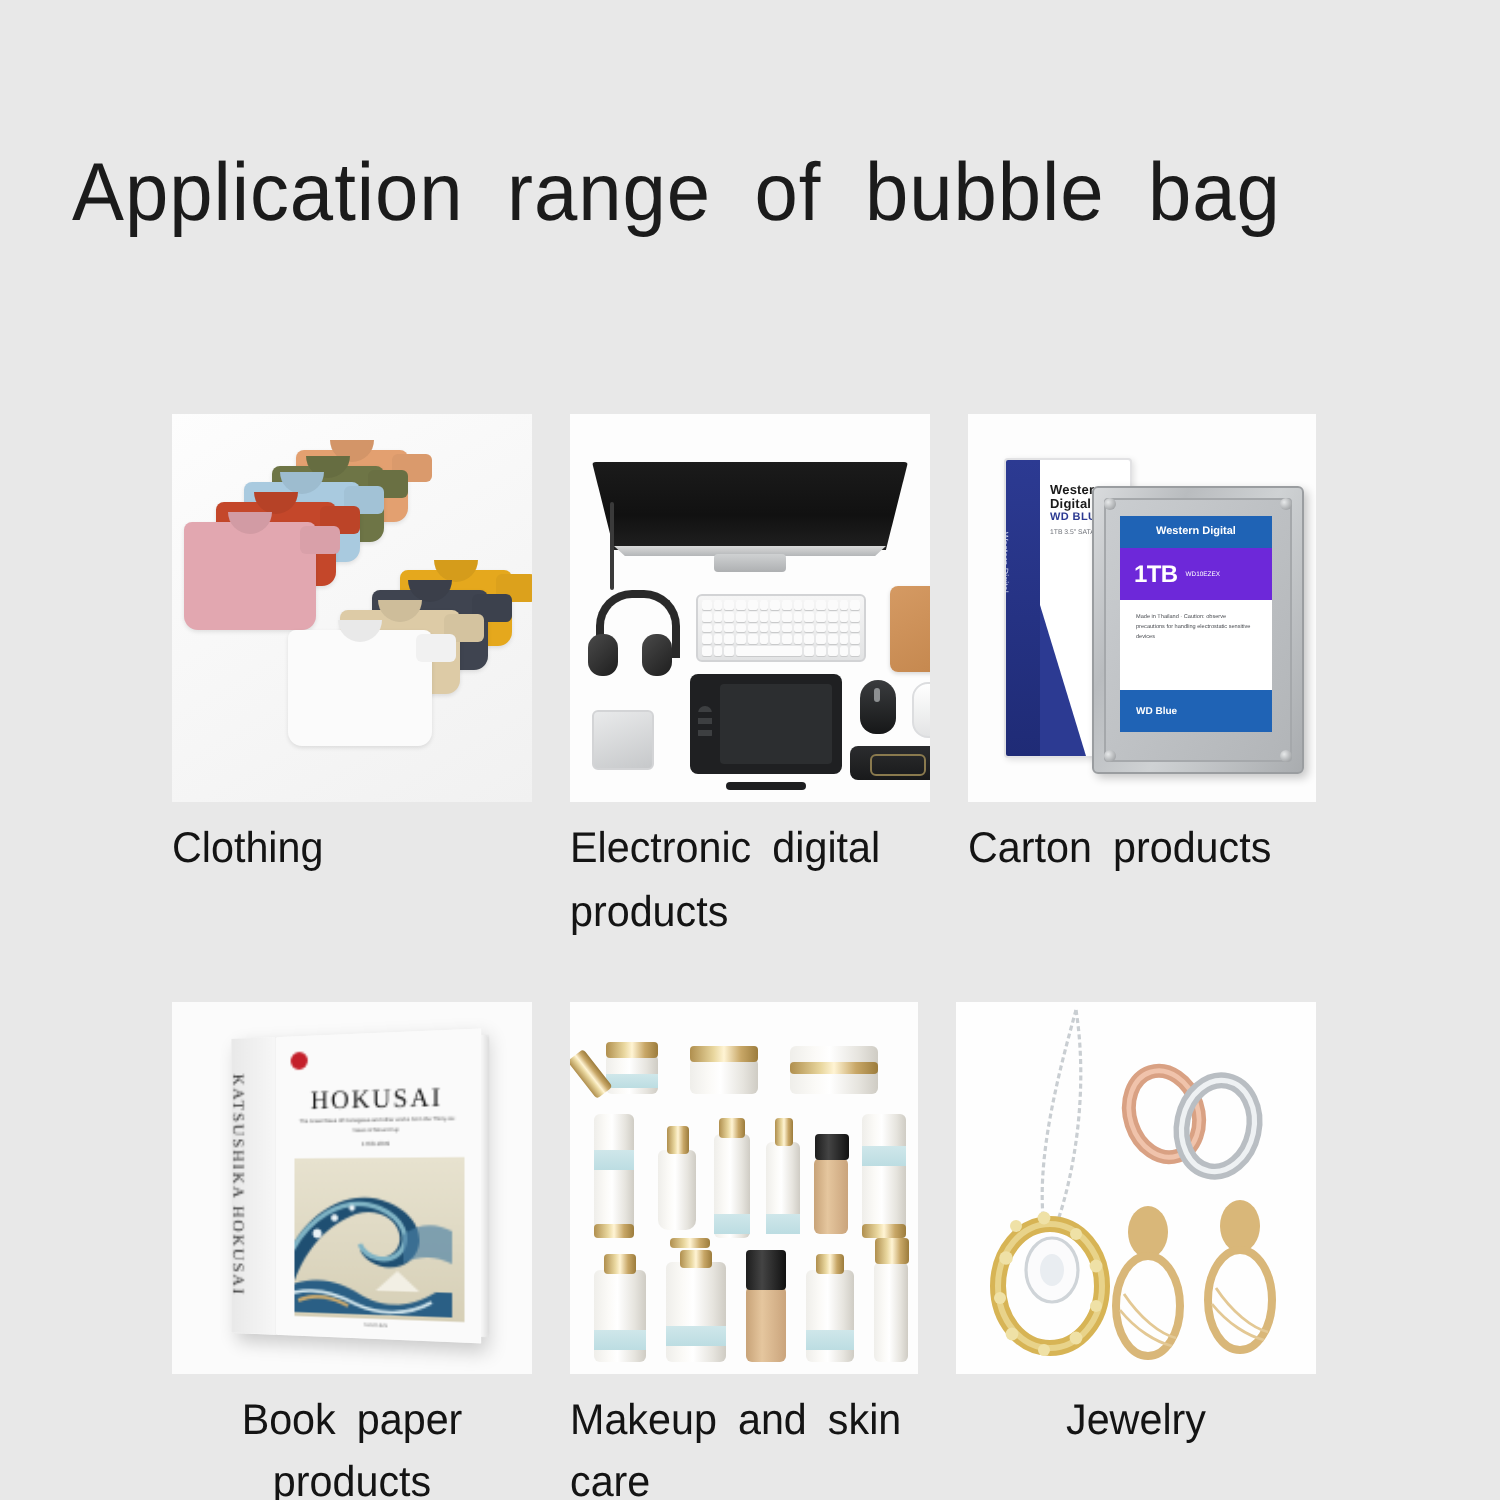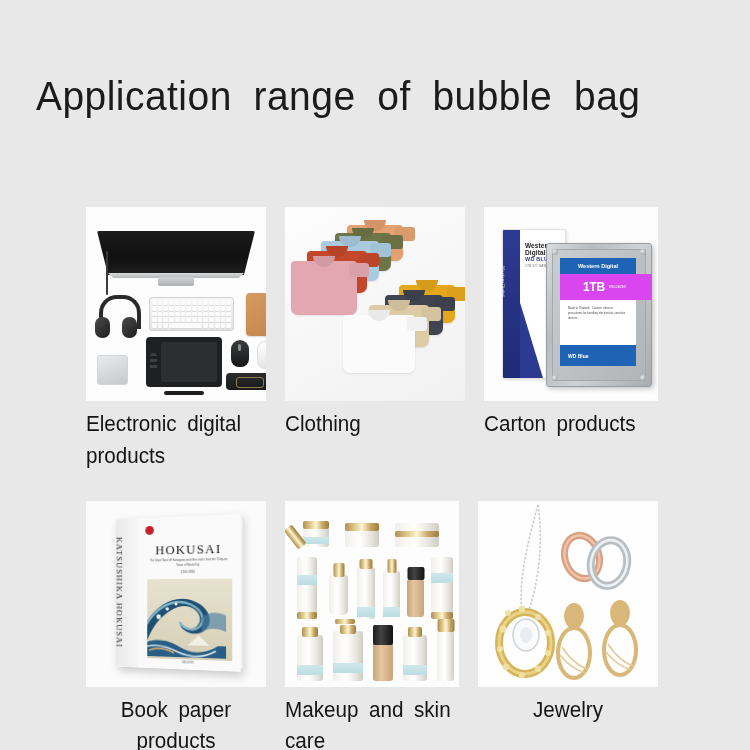--- a/index.html
+++ b/index.html
@@ -239,22 +239,22 @@
     position:absolute; left:13px; top:14px; width:76px; height:108px;
     background:#ffffff; border-radius:1px;
   }
   .wd-label-top{
     position:absolute; left:0; top:0; width:100%; height:16px;
     background:#1f63b5; color:#fff; font-size:5.5px; font-weight:bold;
     display:flex; align-items:center; justify-content:center;
   }
   .wd-cap{
     position:absolute; left:0; top:16px; width:100%; height:26px;
-    background:#d946ef; color:#fff;
-    display:flex; align-items:center;padding-left:16px;
+    background:#6d28d9; color:#fff;
+    display:flex; align-items:center;
   }
   .wd-cap b{ font-size:12px; margin-left:7px; letter-spacing:-.3px;}
   .wd-cap span{ font-size:3.2px; margin-left:4px; line-height:1.45; }
   .wd-bluebar{
     position:absolute; left:0; bottom:0; width:100%; height:21px;
     background:#1f63b5; color:#fff; font-size:5px; font-weight:bold;
     display:flex; align-items:center; padding-left:8px; box-sizing:border-box;
   }
   .wd-fineprint{
     position:absolute; left:8px; top:48px; right:8px;
@@ -357,20 +357,37 @@
 </head>
 <body>
 
 <div class="page">
 
   <div class="title">Application range of bubble bag</div>
 
   <div class="grid">
 
     <div class="row row1">
+
+      <div class="cell">
+        <div class="card pic-clothing">
+
+          <div class="shirt" style="left:62px;top:18px;width:56px;height:36px;background:#e3a070;"></div>
+          <div class="shirt" style="left:50px;top:26px;width:56px;height:38px;background:#6e7546;"></div>
+          <div class="shirt" style="left:36px;top:34px;width:58px;height:40px;background:#a9cadf;"></div>
+          <div class="shirt" style="left:22px;top:44px;width:60px;height:42px;background:#c4472a;"></div>
+          <div class="shirt" style="left:6px;top:54px;width:66px;height:54px;background:#e2a7b0;"></div>
+
+          <div class="shirt" style="left:114px;top:78px;width:56px;height:38px;background:#e5a81d;"></div>
+          <div class="shirt" style="left:100px;top:88px;width:58px;height:40px;background:#3f4450;"></div>
+          <div class="shirt" style="left:84px;top:98px;width:60px;height:42px;background:#ddcba6;"></div>
+          <div class="shirt" style="left:58px;top:108px;width:72px;height:58px;background:#fbfbfb;"></div>
+        </div>
+        <div class="caption">Clothing</div>
+      </div>
 
       <div class="cell">
         <div class="card pic-electronics">
           <div class="monitor-screen"></div>
           <div class="monitor-chin"></div>
           <div class="monitor-stand"></div>
 
           <div class="headphones">
             <div class="hp-band"></div>
             <div class="hp-cup l"></div>
@@ -461,37 +478,20 @@
             <div class="tablet-dots"></div>
             <div class="tablet-area"></div>
           </div>
           <div class="mouse-dark"></div>
           <div class="mouse-white"></div>
           <div class="hdd-box"></div>
           <div class="pencil-case"></div>
           <div class="stylus"></div>
         </div>
         <div class="caption">Electronic digital products</div>
-      </div>
-
-      <div class="cell">
-        <div class="card pic-clothing">
-
-          <div class="shirt" style="left:62px;top:18px;width:56px;height:36px;background:#e3a070;"></div>
-          <div class="shirt" style="left:50px;top:26px;width:56px;height:38px;background:#6e7546;"></div>
-          <div class="shirt" style="left:36px;top:34px;width:58px;height:40px;background:#a9cadf;"></div>
-          <div class="shirt" style="left:22px;top:44px;width:60px;height:42px;background:#c4472a;"></div>
-          <div class="shirt" style="left:6px;top:54px;width:66px;height:54px;background:#e2a7b0;"></div>
-
-          <div class="shirt" style="left:114px;top:78px;width:56px;height:38px;background:#e5a81d;"></div>
-          <div class="shirt" style="left:100px;top:88px;width:58px;height:40px;background:#3f4450;"></div>
-          <div class="shirt" style="left:84px;top:98px;width:60px;height:42px;background:#ddcba6;"></div>
-          <div class="shirt" style="left:58px;top:108px;width:72px;height:58px;background:#fbfbfb;"></div>
-        </div>
-        <div class="caption">Clothing</div>
       </div>
 
       <div class="cell w3">
         <div class="card pic-carton">
 
           <div class="wd-box">
             <div class="wd-box-spine"></div>
             <div class="wd-box-wedge"></div>
             <div class="wd-box-spinetext">Western Digital</div>
             <div class="wd-box-brand">Western Digital</div>

